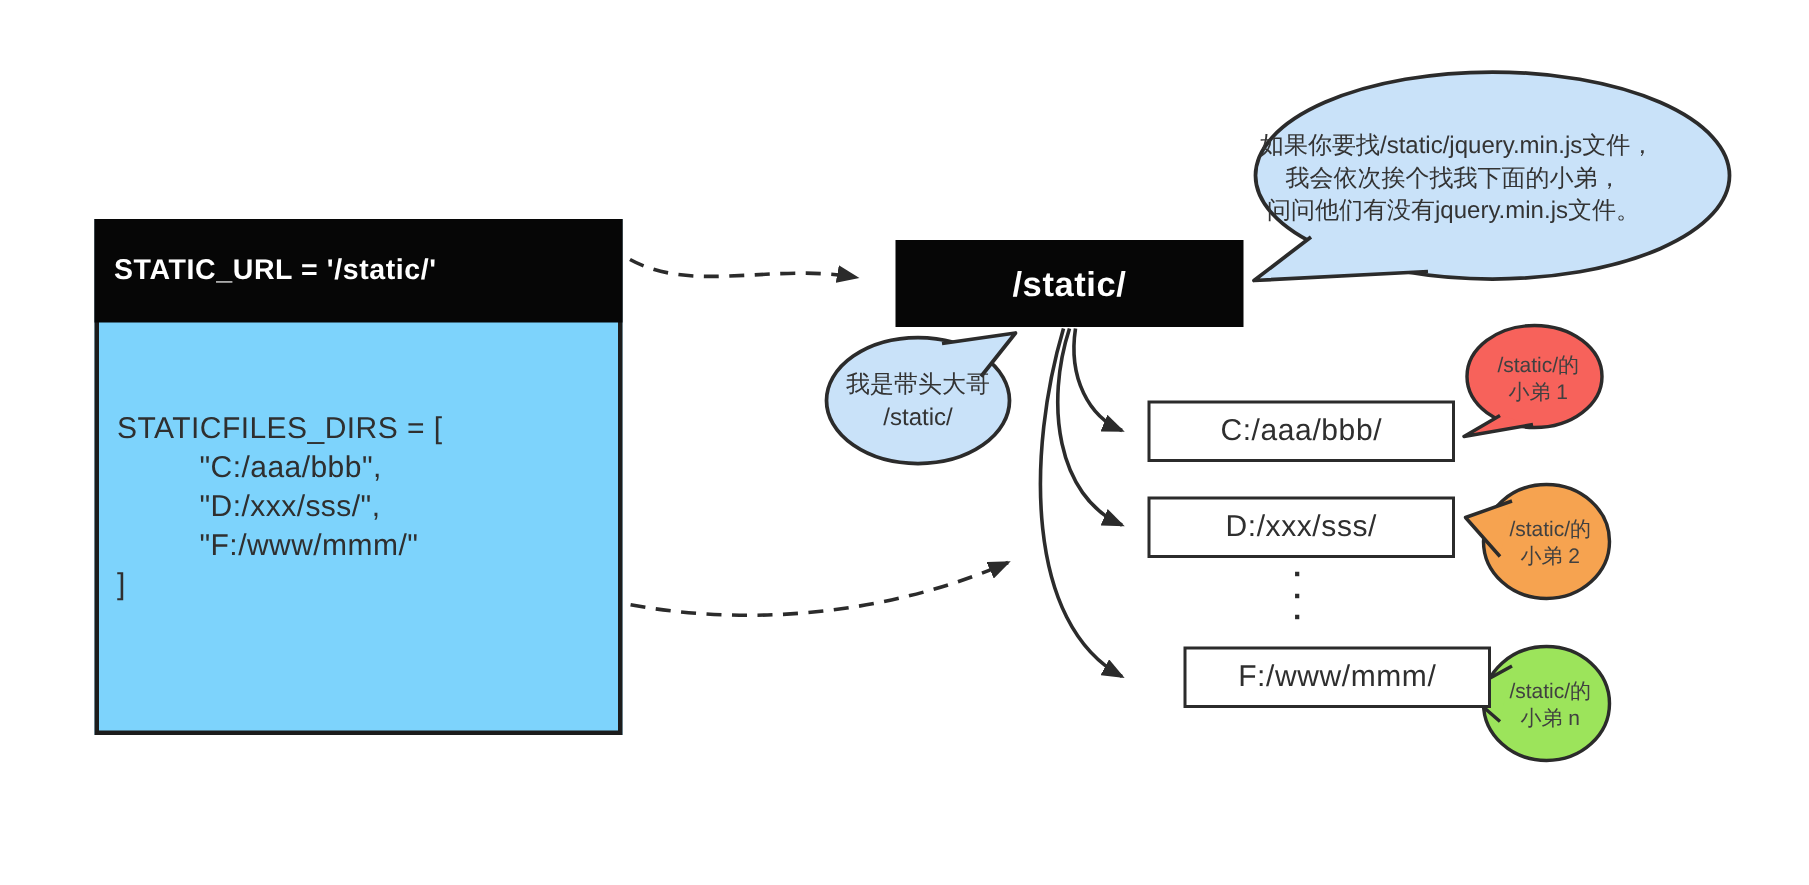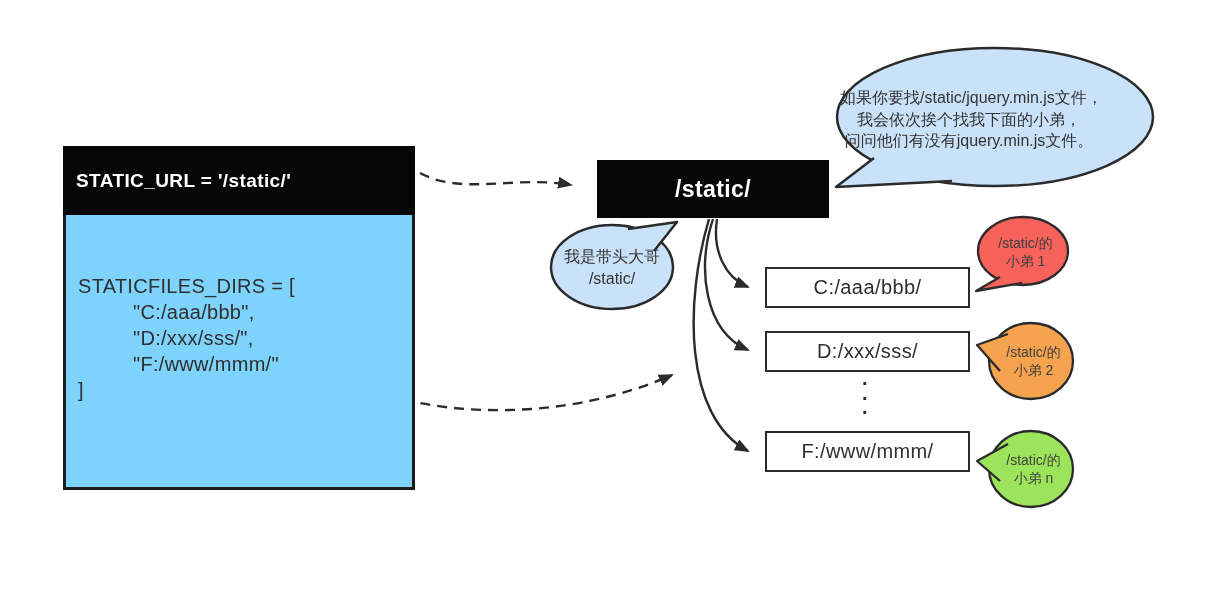--- a/index.html
+++ b/index.html
@@ -30,21 +30,21 @@
     background:#060606;color:#fff;display:flex;align-items:center;justify-content:center;
     font-size:23px;font-weight:bold;letter-spacing:0.4px;
   }
   
   .dir-node{
     position:absolute;left:765px;width:205px;height:41px;background:#fff;
     border:2px solid #2b2b2b;box-sizing:border-box;display:flex;
     align-items:center;justify-content:center;font-size:20px;color:#2f2f2f;
     letter-spacing:0.4px;
   }
-  .dir-c{top:267px;} .dir-d{top:331px;} .dir-f{top:431px;}
+  .dir-c{top:267px;} .dir-d{top:331px;} .dir-f{top:431px;margin-left:24px;}
   
   .ellipsis{
     position:absolute;left:862px;top:376px;display:flex;flex-direction:column;
     align-items:center;color:#2b2b2b;font-size:20px;font-weight:bold;line-height:14.5px;
   }
   
   .bubble-text{position:absolute;text-align:center;}
   .bubble-text .line{white-space:nowrap;}
   .boss-text{left:840px;top:87px;width:258px;font-size:16px;line-height:21.5px;color:#333;}
   .leader-text{left:556px;top:246px;width:112px;font-size:16px;line-height:22px;color:#333;}

